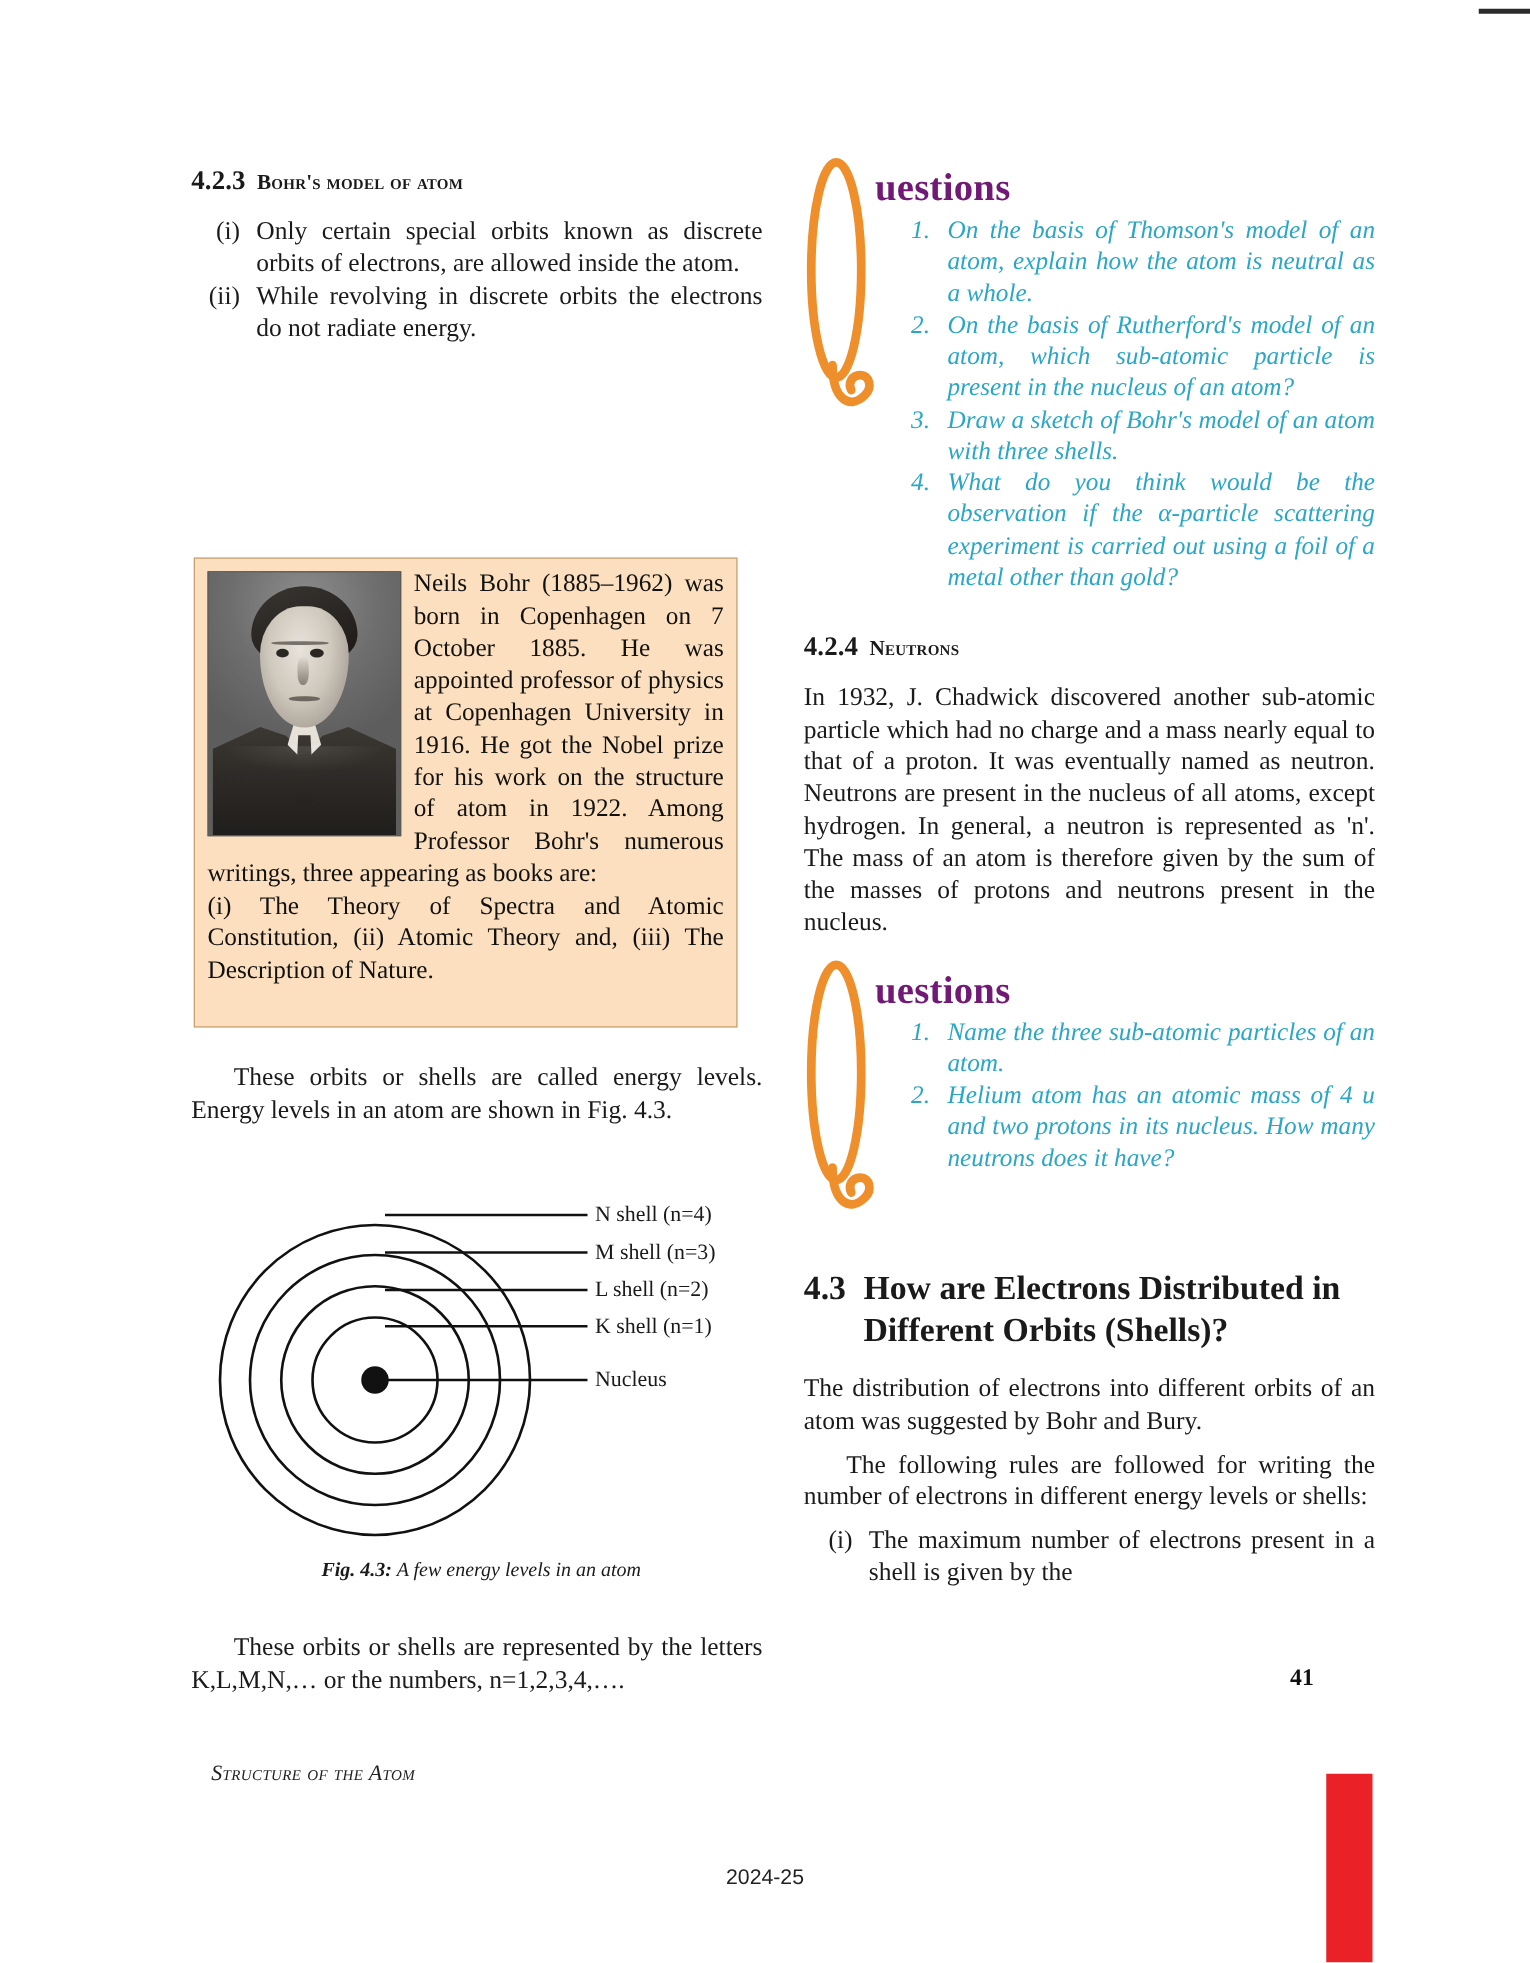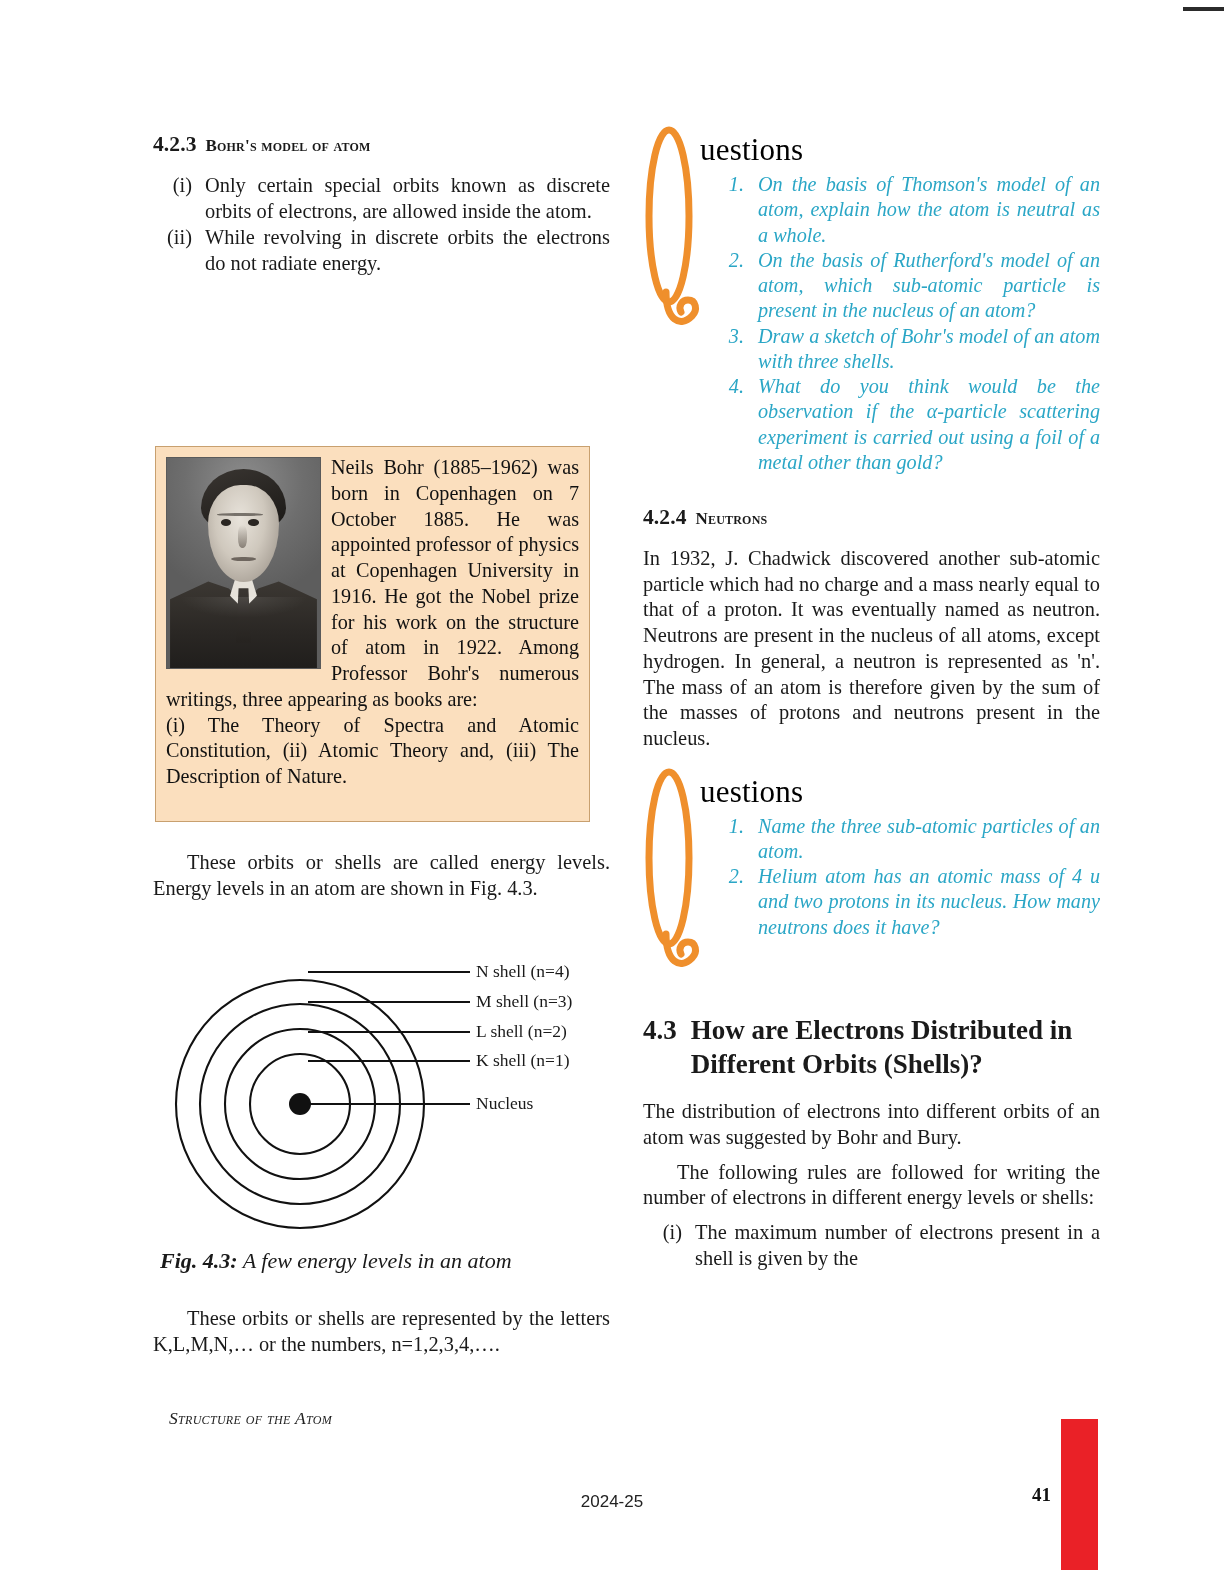--- a/index.html
+++ b/index.html
@@ -210,23 +210,23 @@
     top: -8px;
     width: 62px;
     height: 212px;
     color: #ef8f2c;
     line-height: 1;
     pointer-events: none;
   }
   .q-glyph svg { display: block; }
   .q-title {
     font-family: "Liberation Serif", "DejaVu Serif", serif;
-    font-weight: normal;
+    font-weight: bold;
     font-size: 31px;
-    color: #000000;
+    color: #701a75;
     margin: 0 0 4px 57px;
     letter-spacing: .2px;
   }
   .qitem {
     display: flex;
     color: #2aa6c6;
     font-style: italic;
     font-size: 20.2px;
     line-height: 1.25;
     margin-bottom: 0;
@@ -245,40 +245,40 @@
     left: 160px;
     top: 950px;
     width: 450px;
     height: 340px;
   }
   .fig-caption {
     position: absolute;
     left: 160px;
     top: 1248px;
     width: 450px;
-    text-align: left;
-    font-size: 22px;
+    text-align: center;
+    font-size: 16px;
     font-style: italic;
   }
   .fig-caption b { font-style: italic; }
   
   .footer-title {
     position: absolute;
     left: 169px;
     top: 1408px;
     font-style: italic;
     font-variant: small-caps;
     font-size: 17.5px;
     letter-spacing: .3px;
     color: #222;
   }
   .footer-page {
     position: absolute;
     left: 1032px;
-    top: 1484px;
+    top: 1332px;
     font-weight: bold;
     font-size: 19px;
     color: #111;
   }
   .red-bar {
     position: absolute;
     left: 1061px;
     top: 1419px;
     width: 37px;
     height: 151px;

